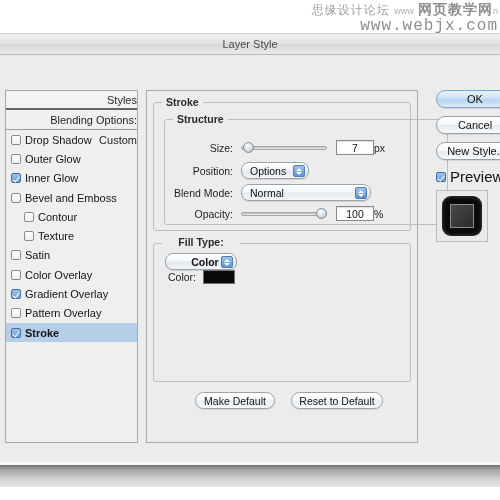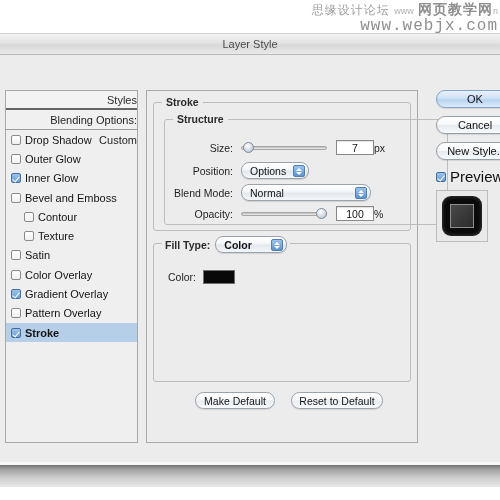--- a/index.html
+++ b/index.html
@@ -56,21 +56,21 @@
      background:#ececec;border:1px solid #a9a9a9;box-sizing:border-box;}
 
   .group{position:absolute;border:1px solid #bdbdbd;border-radius:3px;box-sizing:border-box;}
   .group > .legend{position:absolute;top:-7px;left:8px;background:#ececec;padding:0 4px;
      font-size:10.5px;font-weight:bold;color:#2a2a2a;white-space:nowrap;}
 
   .grp-stroke{left:6px;top:11px;width:258px;height:129px;}
   .grp-structure{left:10px;top:16px;width:284px;height:106px;}
   .grp-fill{left:6px;top:152px;width:258px;height:139px;}
   .legend-fill{position:absolute;top:-8px;left:8px;background:#ececec;padding:0 3px;
-     display:flex;align-items:center;gap:5px;font-size:10.5px;font-weight:bold;color:#2a2a2a;}
+     display:flex;align-items:center;gap:5px;font-size:10.5px;font-weight:bold;color:#2a2a2a;flex-direction:column;}
 
   .row{position:absolute;display:flex;align-items:center;}
   .rlabel{font-size:10.5px;color:#1f1f1f;text-align:right;}
 
   
   .slider{position:relative;height:12px;}
   .track{position:absolute;left:0;top:4px;height:4px;width:100%;border-radius:2px;
      background:linear-gradient(to bottom,#b9b9b9,#d8d8d8 55%,#efefef);
      border:1px solid #a6a6a6;box-sizing:border-box;}
   .thumb{position:absolute;top:0px;width:11px;height:11px;
@@ -249,21 +249,21 @@
               </div>
               <div class="tfield" style="width:38px;margin-left:9px;">100</div>
               <div class="unit">%</div>
             </div>
           </div>
         </div>
 
         <div class="group grp-fill">
           <span class="legend-fill">
             <span>Fill Type:</span>
-            <span class="popup" style="width:72px;">
+            <span class="popup" style="width:72px;justify-content:center;">
               <span class="pv">Color</span>
               <span class="arrows">
                   <i class="up"></i>
                   <i class="dn"></i>
                 </span>
             </span>
           </span>
 
           <div class="row" style="left:14px;top:26px;">
             <div class="rlabel">Color:</div>

